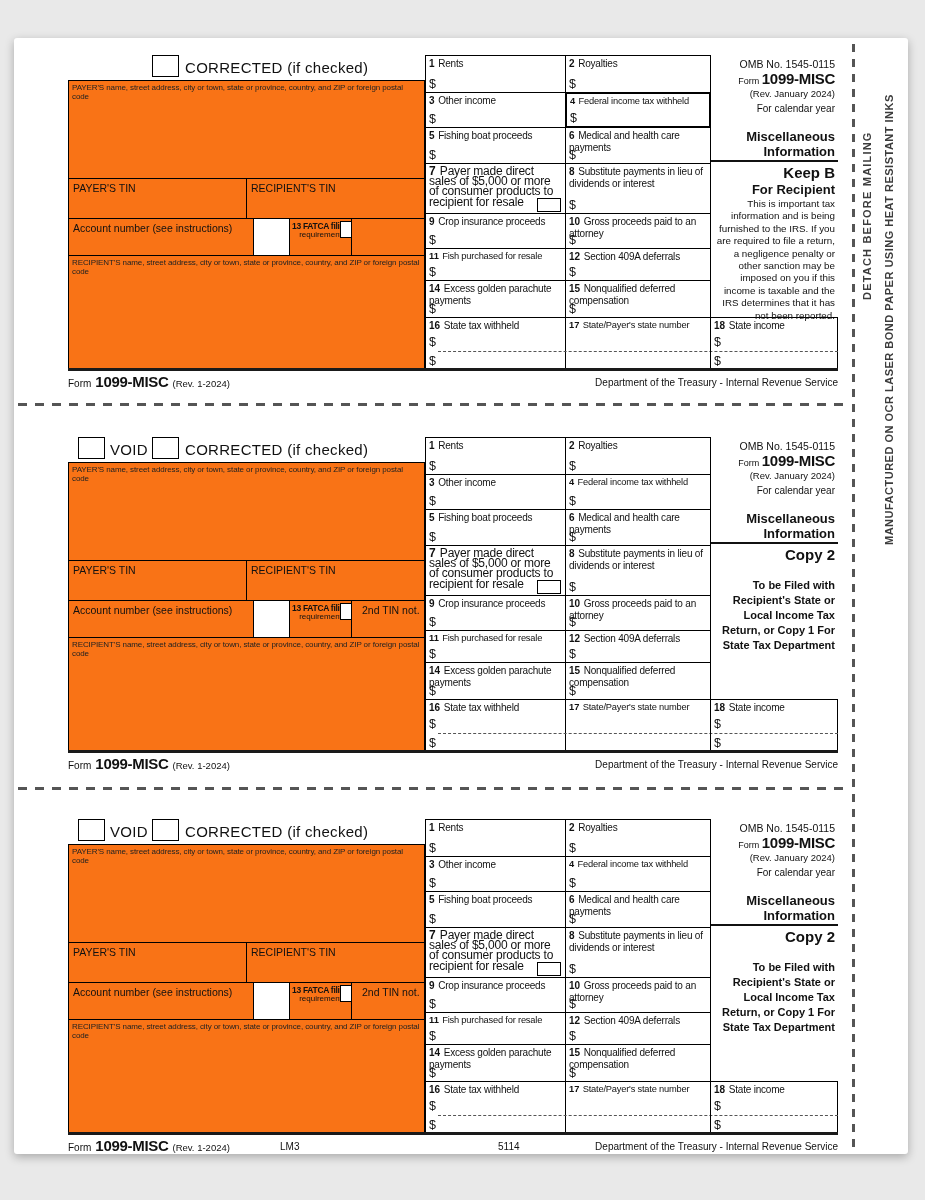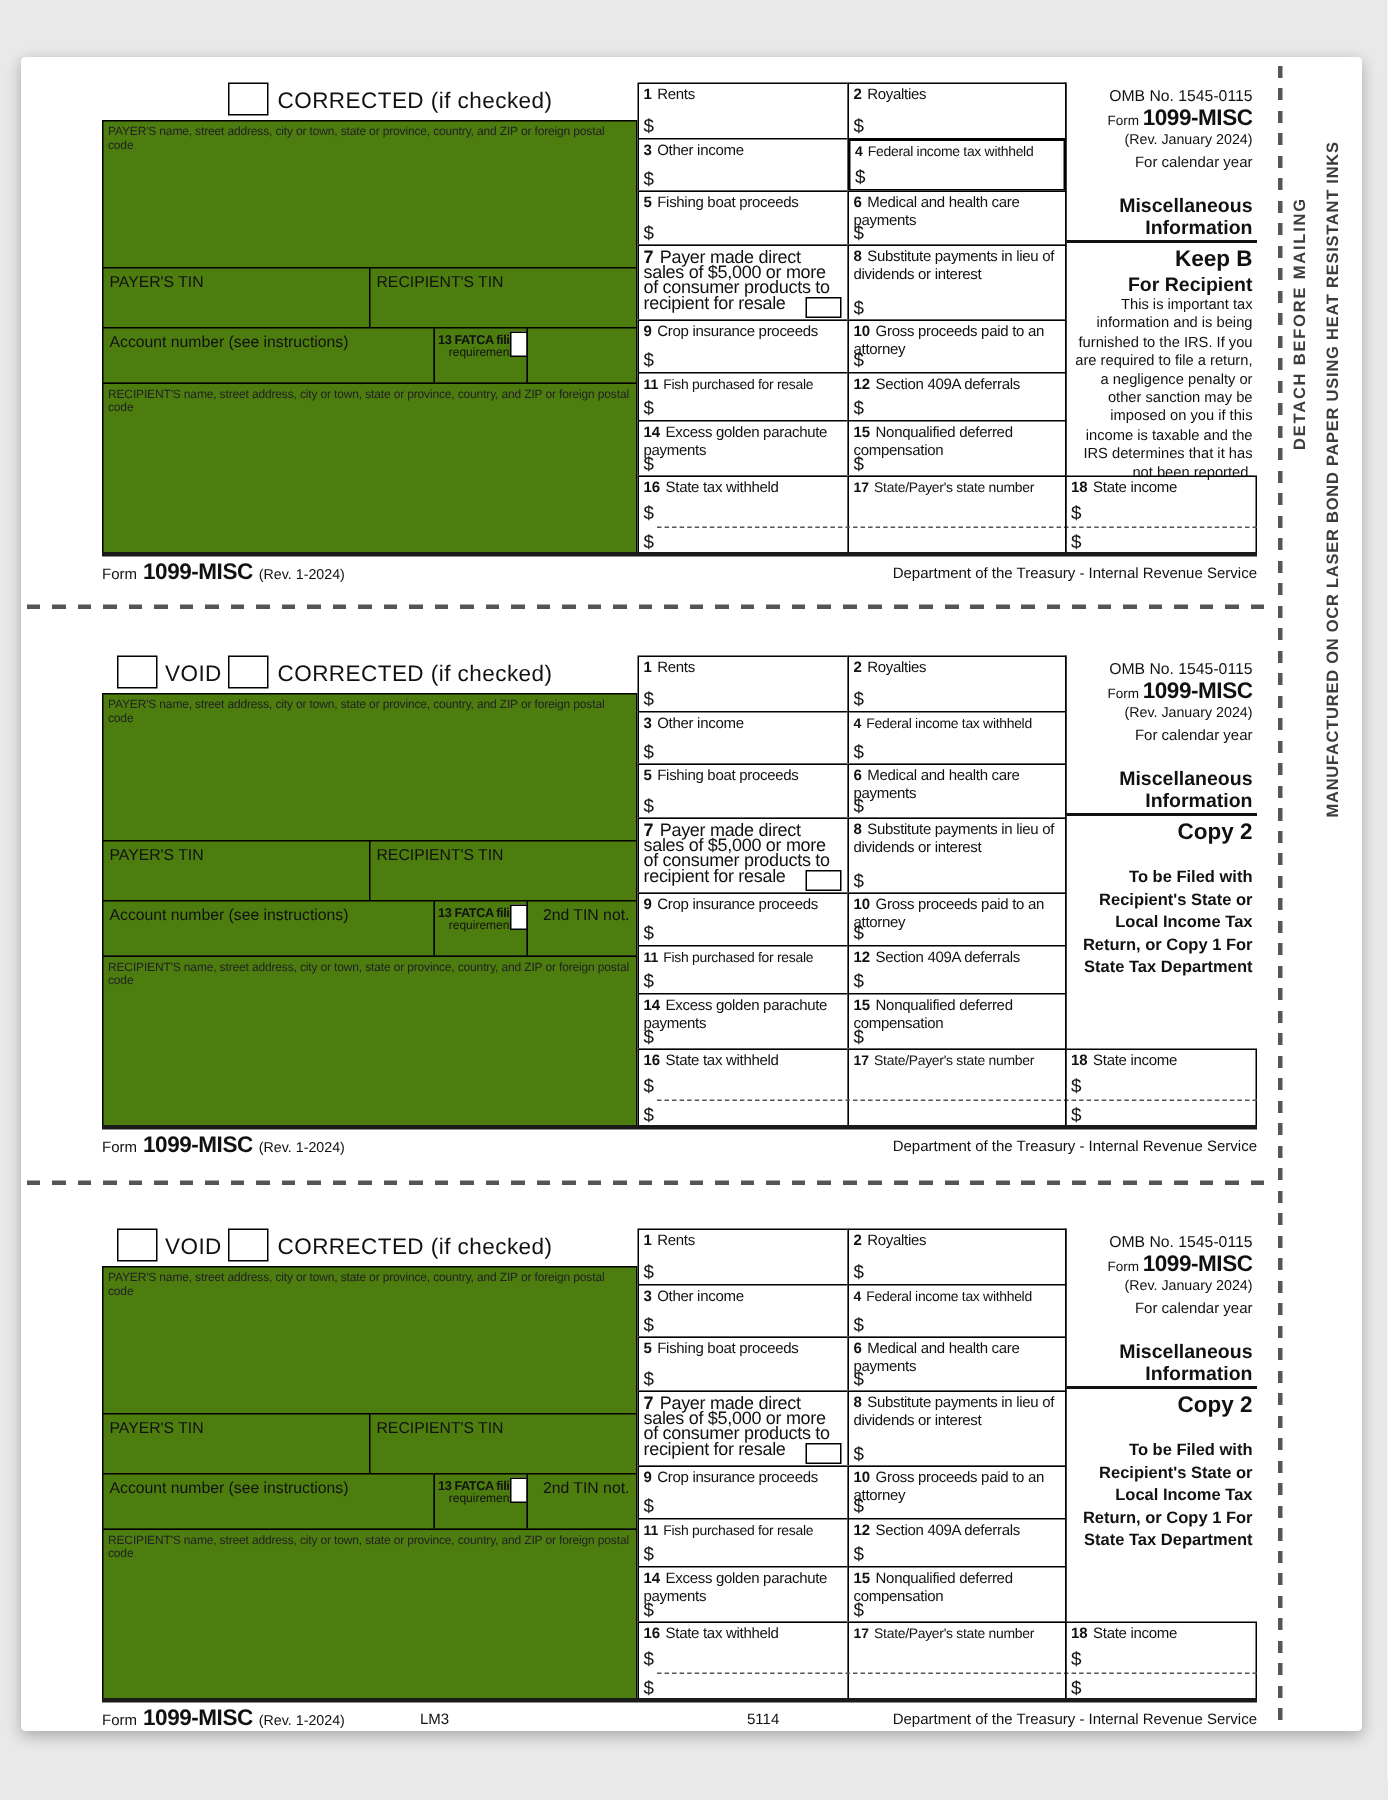--- a/index.html
+++ b/index.html
@@ -8,25 +8,25 @@
   .page{position:absolute;left:14px;top:38px;width:894px;height:1116px;background:#fff;border-radius:3px;
         box-shadow:0 3px 10px rgba(0,0,0,.28)}
   
   .form-copy{position:absolute;left:54px;width:770px;height:338px}
   .checkbox{position:absolute;border:1.5px solid #000;background:#fff}
   .void-box{left:10px;top:0;width:27px;height:22px}
   .corr-box{left:84px;top:0;width:27px;height:22px}
   .hdr-label{position:absolute;font-size:15px;letter-spacing:.3px;white-space:nowrap}
   .void-label{left:42px;top:4px}
   .corr-label{left:117px;top:4px}
-  .lbox{position:absolute;border:1px solid #000;background:#4d7c0f}
+  .lbox{position:absolute;border:1px solid #000;background:#f97316}
   .payer-box{left:0;top:25px;width:357px;height:99px}
   .payer-tin{left:0;top:123px;width:208px;height:41px}
   .rcpt-tin{left:178px;top:123px;width:179px;height:41px}
-  .acct{left:0;top:163px;width:222px;height:38px}
+  .acct{left:0;top:163px;width:186px;height:38px}
   .fatca{left:221px;top:163px;width:63px;height:38px}
   .tin2{left:283px;top:163px;width:74px;height:38px}
   .rcpt-box{left:0;top:200px;width:357px;height:114px}
   .tiny{font-size:8px;padding:2px 3px;color:#222;letter-spacing:-.1px;line-height:9px}
   .small{font-size:10.5px;padding:3px 4px}
   .tin2 .small{padding-left:10px;white-space:nowrap}
   .fatca-line{font-size:8.5px;font-weight:bold;letter-spacing:-.3px;white-space:nowrap;padding:2px 0 0 2px}
   .fatca-req{font-size:8px;text-align:center;margin-top:-1px}
   .fatca-box{right:-1px;top:2px;width:12px;height:17px;border-width:1px}
   

